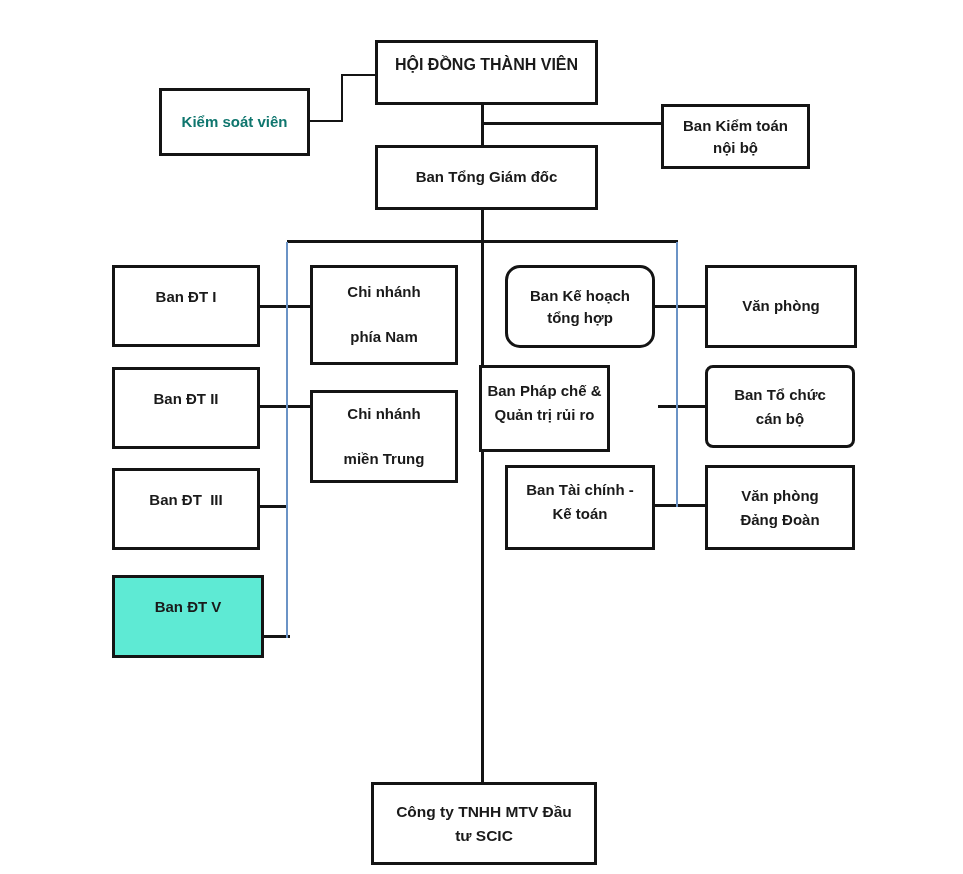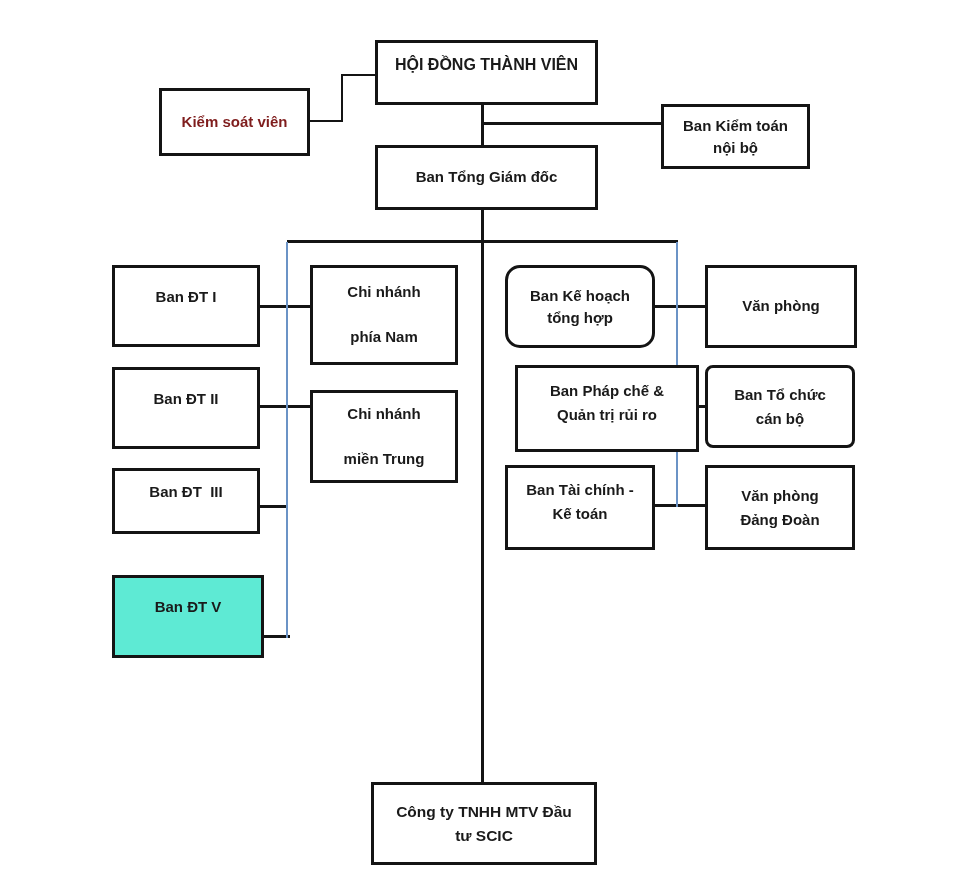--- a/index.html
+++ b/index.html
@@ -71,41 +71,41 @@
   <div class="hline" style="left: 655px; top: 504px; width: 50px; background: rgb(20, 20, 20);"></div>
 
   <div class="vline-blue" style="left: 286px; top: 242px; height: 396px; background: rgb(107, 147, 198);"></div>
   <div class="vline-blue" style="left: 676px; top: 242px; height: 265px; background: rgb(107, 147, 198);"></div>
 
   <div class="node align-top" style="left: 375px; top: 40px; width: 223px; height: 65px; border-color: rgb(20, 20, 20); background: rgb(255, 255, 255);">
     <div class="node-line" style="color: rgb(26, 26, 26);">HỘI ĐỒNG THÀNH VIÊN</div>
   </div>
 
   <div class="node" style="left: 159px; top: 88px; width: 151px; height: 68px; border-color: rgb(20, 20, 20); background: rgb(255, 255, 255);">
-    <div class="node-line" style="color: #7f1d1d;">Kiểm soát viên</div>
+    <div class="node-line" style="color: #0f766e;">Kiểm soát viên</div>
   </div>
 
   <div class="node" style="left: 661px; top: 104px; width: 149px; height: 65px; border-color: rgb(20, 20, 20); background: rgb(255, 255, 255);">
     <div class="node-line" style="line-height: 1.45; color: rgb(26, 26, 26);">Ban Kiểm toán</div>
     <div class="node-line" style="line-height: 1.45; color: rgb(26, 26, 26);">nội bộ</div>
   </div>
 
   <div class="node" style="left: 375px; top: 145px; width: 223px; height: 65px; border-color: rgb(20, 20, 20); background: rgb(255, 255, 255);">
     <div class="node-line" style="color: rgb(26, 26, 26);">Ban Tổng Giám đốc</div>
   </div>
 
   <div class="node nudge-up" style="left: 112px; top: 265px; width: 148px; height: 82px; border-color: rgb(20, 20, 20); background: rgb(255, 255, 255);">
     <div class="node-line" style="color: rgb(26, 26, 26);">Ban ĐT I</div>
   </div>
 
   <div class="node nudge-up" style="left: 112px; top: 367px; width: 148px; height: 82px; border-color: rgb(20, 20, 20); background: rgb(255, 255, 255);">
     <div class="node-line" style="color: rgb(26, 26, 26);">Ban ĐT II</div>
   </div>
 
-  <div class="node nudge-up" style="left: 112px; top: 468px; width: 148px; height: 66px; border-color: rgb(20, 20, 20); background: rgb(255, 255, 255); justify-content: center;">
+  <div class="node nudge-up" style="left: 112px; top: 468px; width: 148px; height: 82px; border-color: rgb(20, 20, 20); background: rgb(255, 255, 255); justify-content: center;">
     <div class="node-line" style="color: rgb(26, 26, 26);">Ban ĐT  III</div>
   </div>
 
   <div class="node nudge-up" style="left: 112px; top: 575px; width: 152px; height: 83px; border-color: rgb(20, 20, 20); background: #5eead4;">
     <div class="node-line" style="color: rgb(26, 26, 26);">Ban ĐT V</div>
   </div>
 
   <div class="node roomy" style="left: 310px; top: 265px; width: 148px; height: 100px; border-color: rgb(20, 20, 20); background: rgb(255, 255, 255);">
     <div class="node-line" style="color: rgb(26, 26, 26);">Chi nhánh</div>
     <div class="node-line" style="color: rgb(26, 26, 26);">phía Nam</div>
@@ -118,21 +118,21 @@
 
   <div class="node" style="left: 505px; top: 265px; width: 150px; height: 83px; border-color: rgb(20, 20, 20); background: rgb(255, 255, 255); border-radius: 15px;">
     <div class="node-line" style="line-height: 1.45; color: rgb(26, 26, 26);">Ban Kế hoạch</div>
     <div class="node-line" style="line-height: 1.45; color: rgb(26, 26, 26);">tổng hợp</div>
   </div>
 
   <div class="node" style="left: 705px; top: 265px; width: 152px; height: 83px; border-color: rgb(20, 20, 20); background: rgb(255, 255, 255);">
     <div class="node-line" style="color: rgb(26, 26, 26);">Văn phòng</div>
   </div>
 
-  <div class="node" style="left: 515px; top: 365px; width: 184px; height: 87px; padding-bottom: 12px; border-color: rgb(20, 20, 20); background: rgb(255, 255, 255); justify-content: center;">
+  <div class="node" style="left: 479px; top: 365px; width: 131px; height: 87px; padding-bottom: 12px; border-color: rgb(20, 20, 20); background: rgb(255, 255, 255); justify-content: center;">
     <div class="node-line" style="line-height: 1.55; color: rgb(26, 26, 26);">Ban Pháp chế &amp;</div>
     <div class="node-line" style="line-height: 1.55; color: rgb(26, 26, 26);">Quản trị rủi ro</div>
   </div>
 
   <div class="node" style="left: 705px; top: 365px; width: 150px; height: 83px; border-color: rgb(20, 20, 20); background: rgb(255, 255, 255); border-radius: 8px;">
     <div class="node-line" style="line-height: 1.55; color: rgb(26, 26, 26);">Ban Tổ chức</div>
     <div class="node-line" style="line-height: 1.55; color: rgb(26, 26, 26);">cán bộ</div>
   </div>
 
   <div class="node" style="left: 505px; top: 465px; width: 150px; height: 85px; padding-bottom: 12px; border-color: rgb(20, 20, 20); background: rgb(255, 255, 255);">

